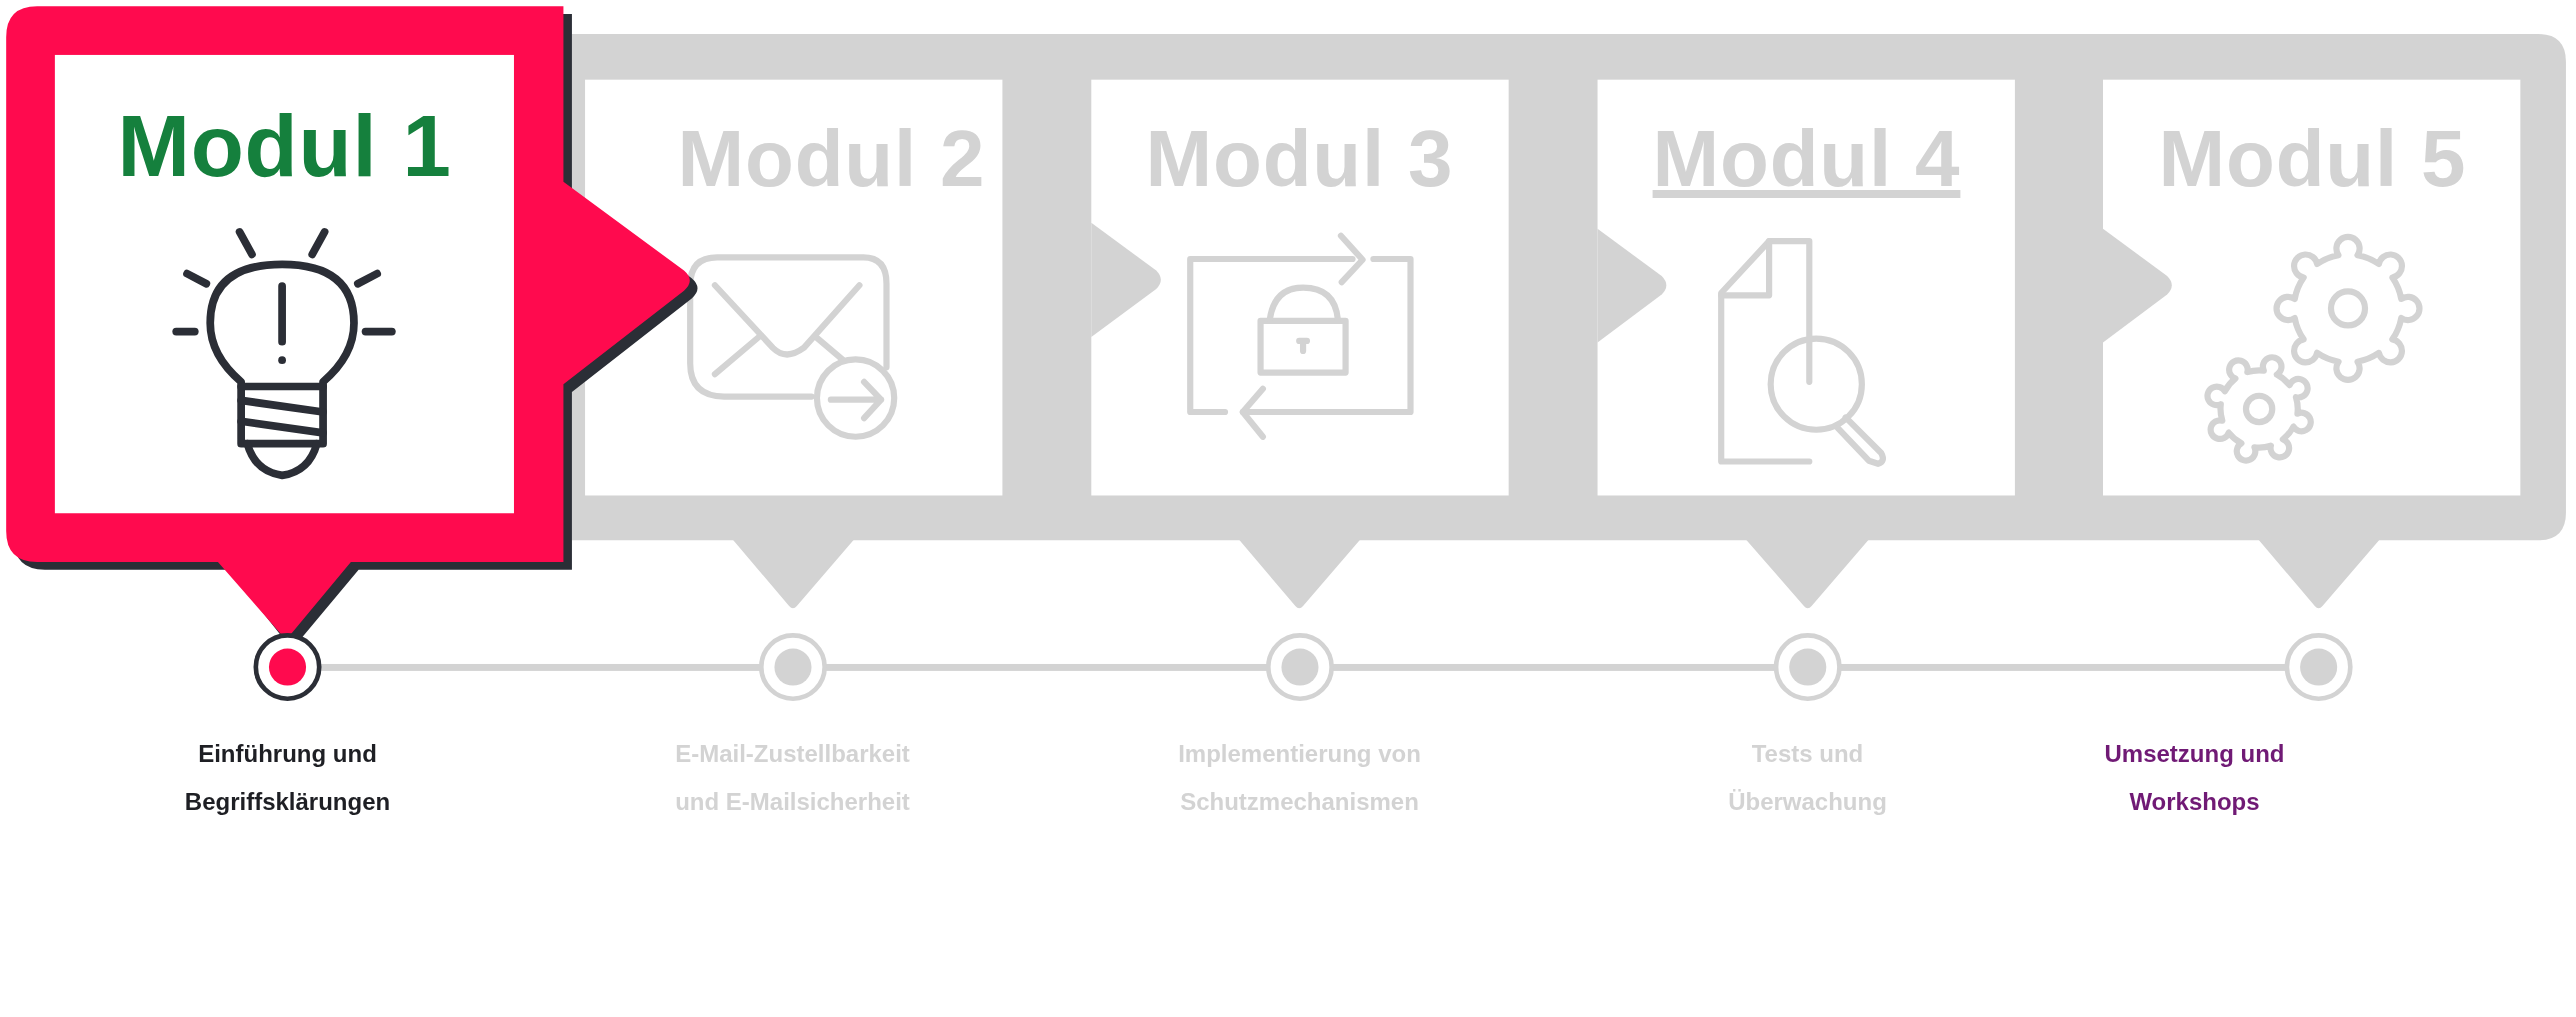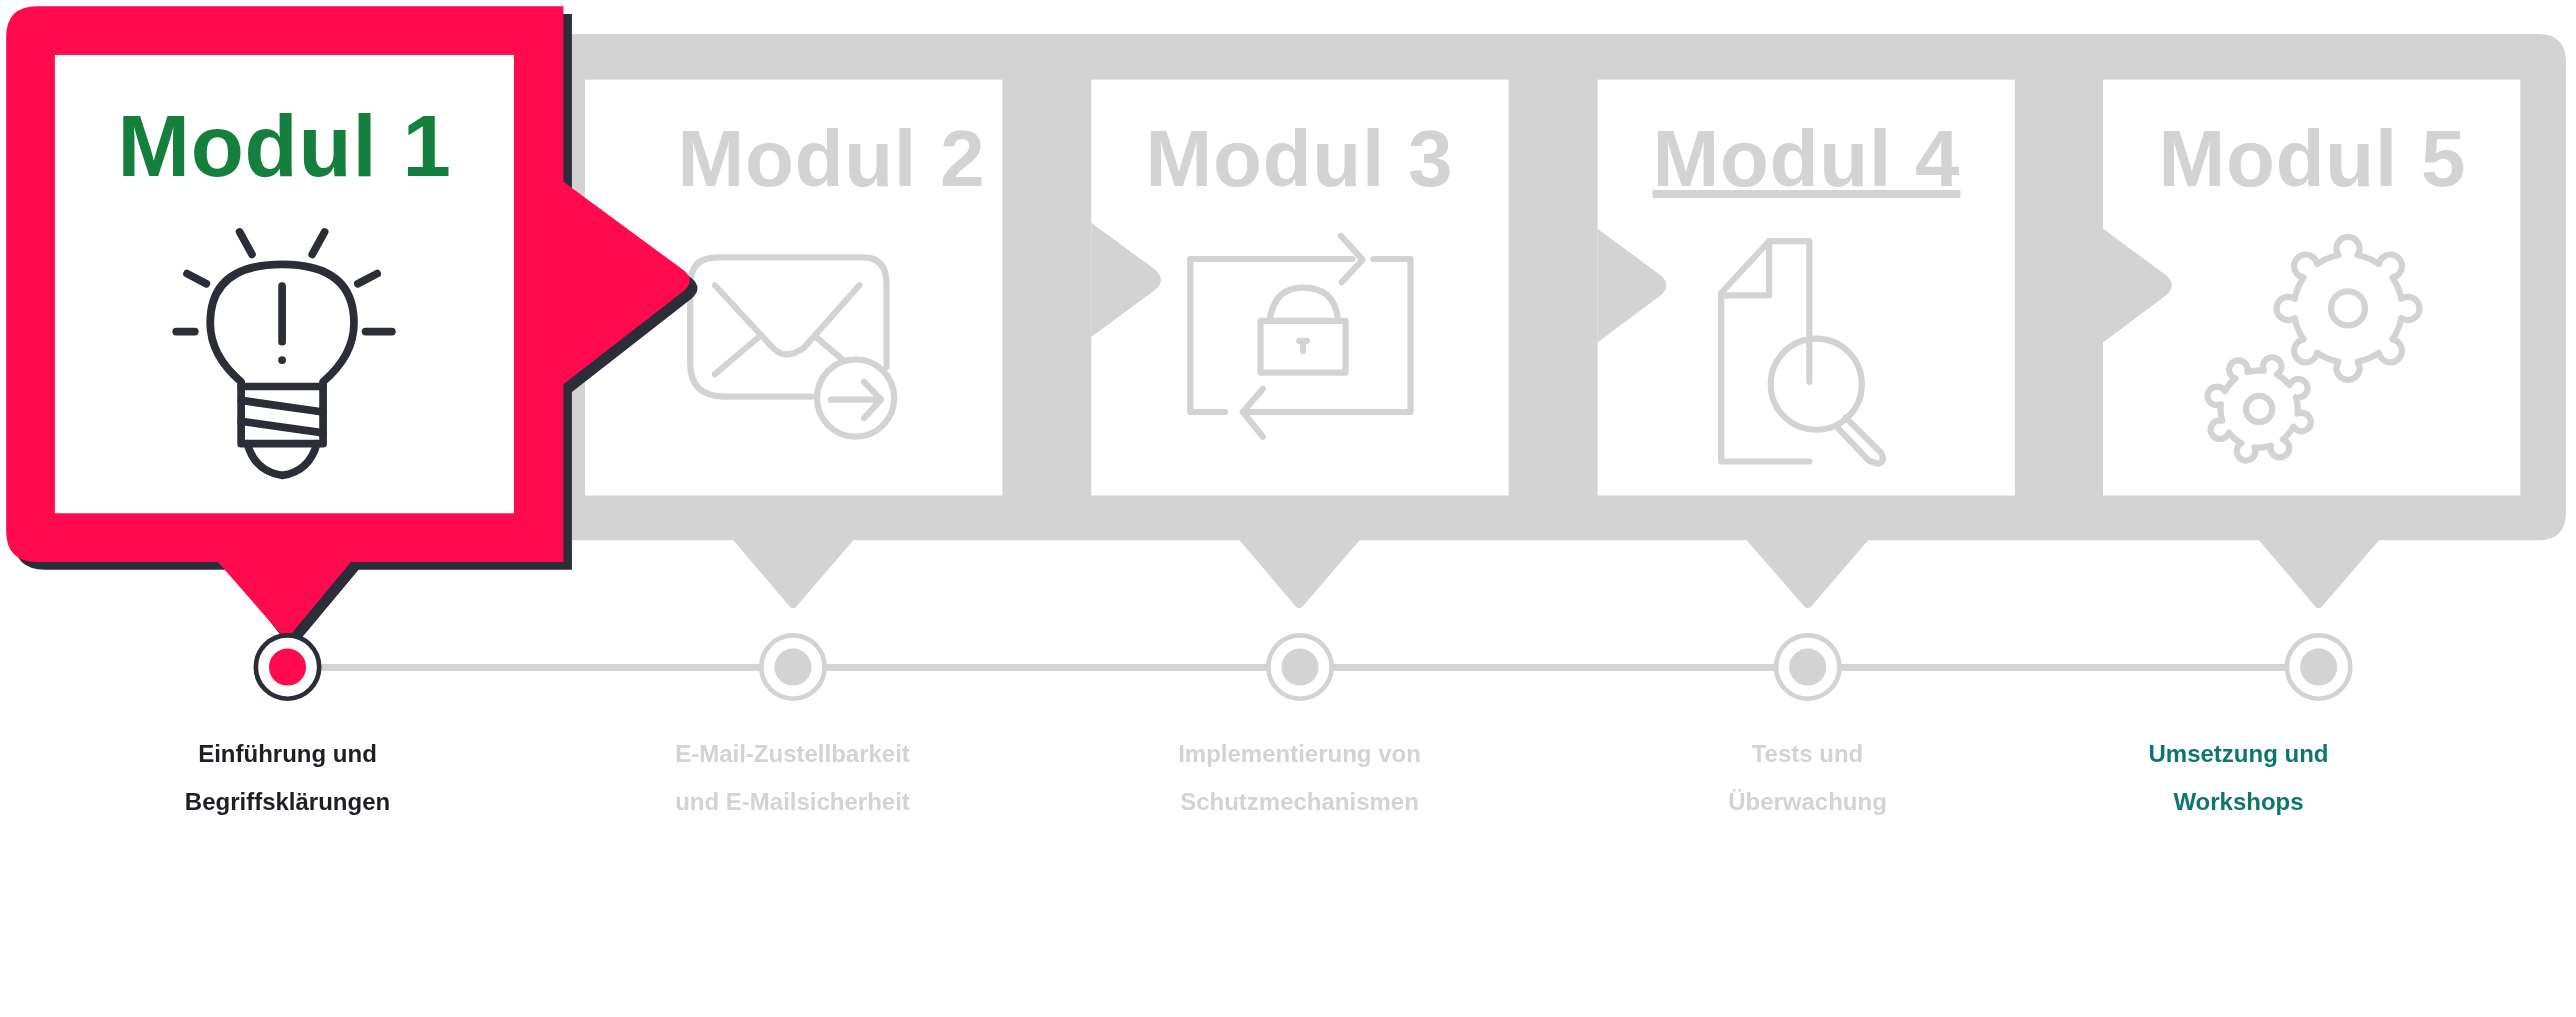--- a/index.html
+++ b/index.html
@@ -137,18 +137,18 @@
     <span>und E-Mailsicherheit</span>
   </div>
   <div class="label" style="left:1060px; color:#D3D3D3;">
     <span>Implementierung von</span>
     <span>Schutzmechanismen</span>
   </div>
   <div class="label" style="left:1568px; color:#D3D3D3;">
     <span>Tests und</span>
     <span>Überwachung</span>
   </div>
-  <div class="label" style="left:1999px; color:#0f766e;">
+  <div class="label" style="left:1955px; color:#701a75;">
     <span>Umsetzung und</span>
     <span>Workshops</span>
   </div>
 </div>
 
 
 </body></html>

